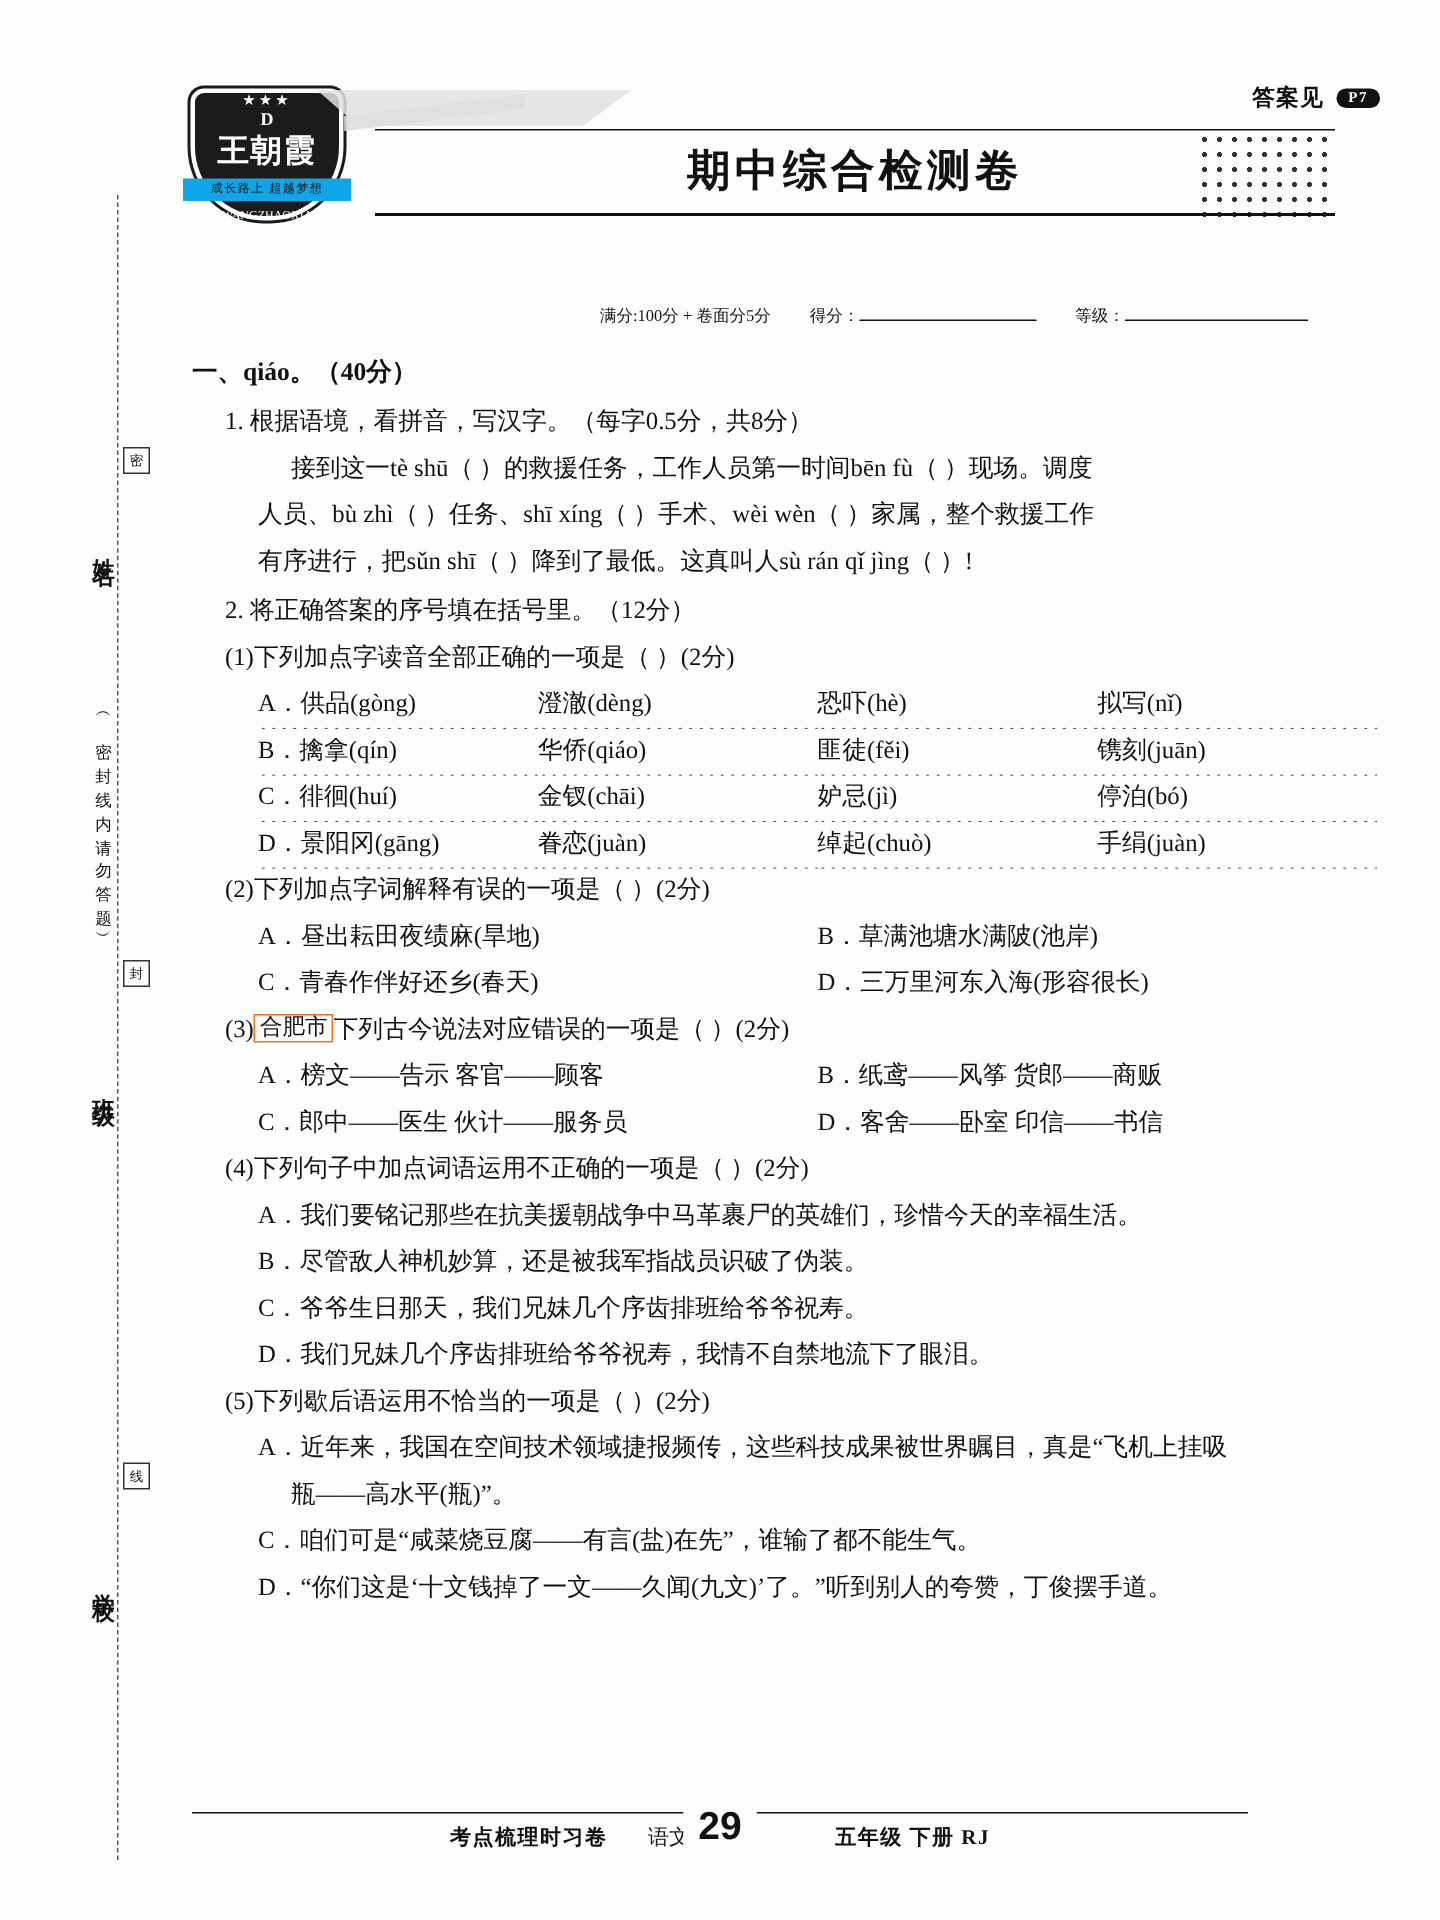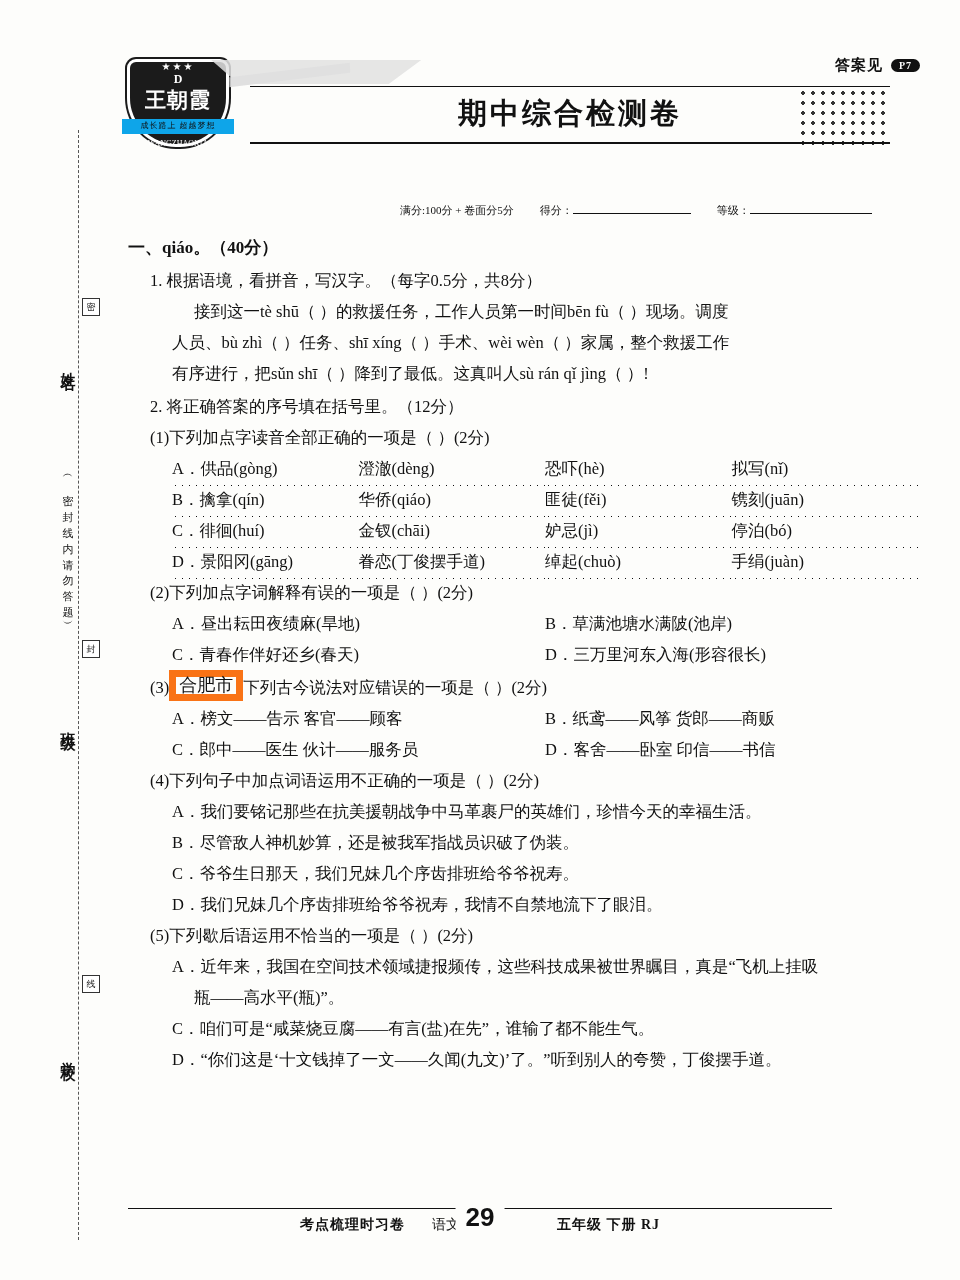--- a/index.html
+++ b/index.html
@@ -128,21 +128,21 @@
   .o4 .o{width:25%;}
   .o2 .o{width:50%;}
   .dotted{position:relative;}
   .dotted:after{
     content:"";position:absolute;left:0;right:0;bottom:-2px;height:3px;
     background-image:radial-gradient(#111 1.2px, transparent 1.3px);
     background-size:7px 7px;background-position:0 0;
   }
   .small{font-size:14px;}
   .tag{
-    display:inline-block;border:7px solid #f97316;padding:0 3px;font-size:18px;
+    display:inline-block;border:1px solid #f97316;padding:0 3px;font-size:15px;
     line-height:17px;vertical-align:2px;
   }
 
   
   .footer{
     position:absolute;left:0;right:0;bottom:26px;height:46px;
   }
   .footer .line{
     position:absolute;left:128px;right:128px;top:0;border-top:1px solid #111;
   }
@@ -236,21 +236,21 @@
       <span class="o dotted">镌刻(juān)</span>
     </div>
     <div class="indent2 opts o4">
       <span class="o dotted">C．徘徊(huí)</span>
       <span class="o dotted">金钗(chāi)</span>
       <span class="o dotted">妒忌(jì)</span>
       <span class="o dotted">停泊(bó)</span>
     </div>
     <div class="indent2 opts o4">
       <span class="o dotted">D．景阳冈(gāng)</span>
-      <span class="o dotted">眷恋(丁俊摆手道)</span>
+      <span class="o dotted">眷恋(juàn)</span>
       <span class="o dotted">绰起(chuò)</span>
       <span class="o dotted">手绢(juàn)</span>
     </div>
 
     <div class="indent1">
       <span>(2)</span><span>下列加点字词解释有误的一项是（      ）(2分)</span>
     </div>
     <div class="indent2 opts o2">
       <span class="o">A．昼出耘田夜绩麻(旱地)</span>
       <span class="o">B．草满池塘水满陂(池岸)</span>

